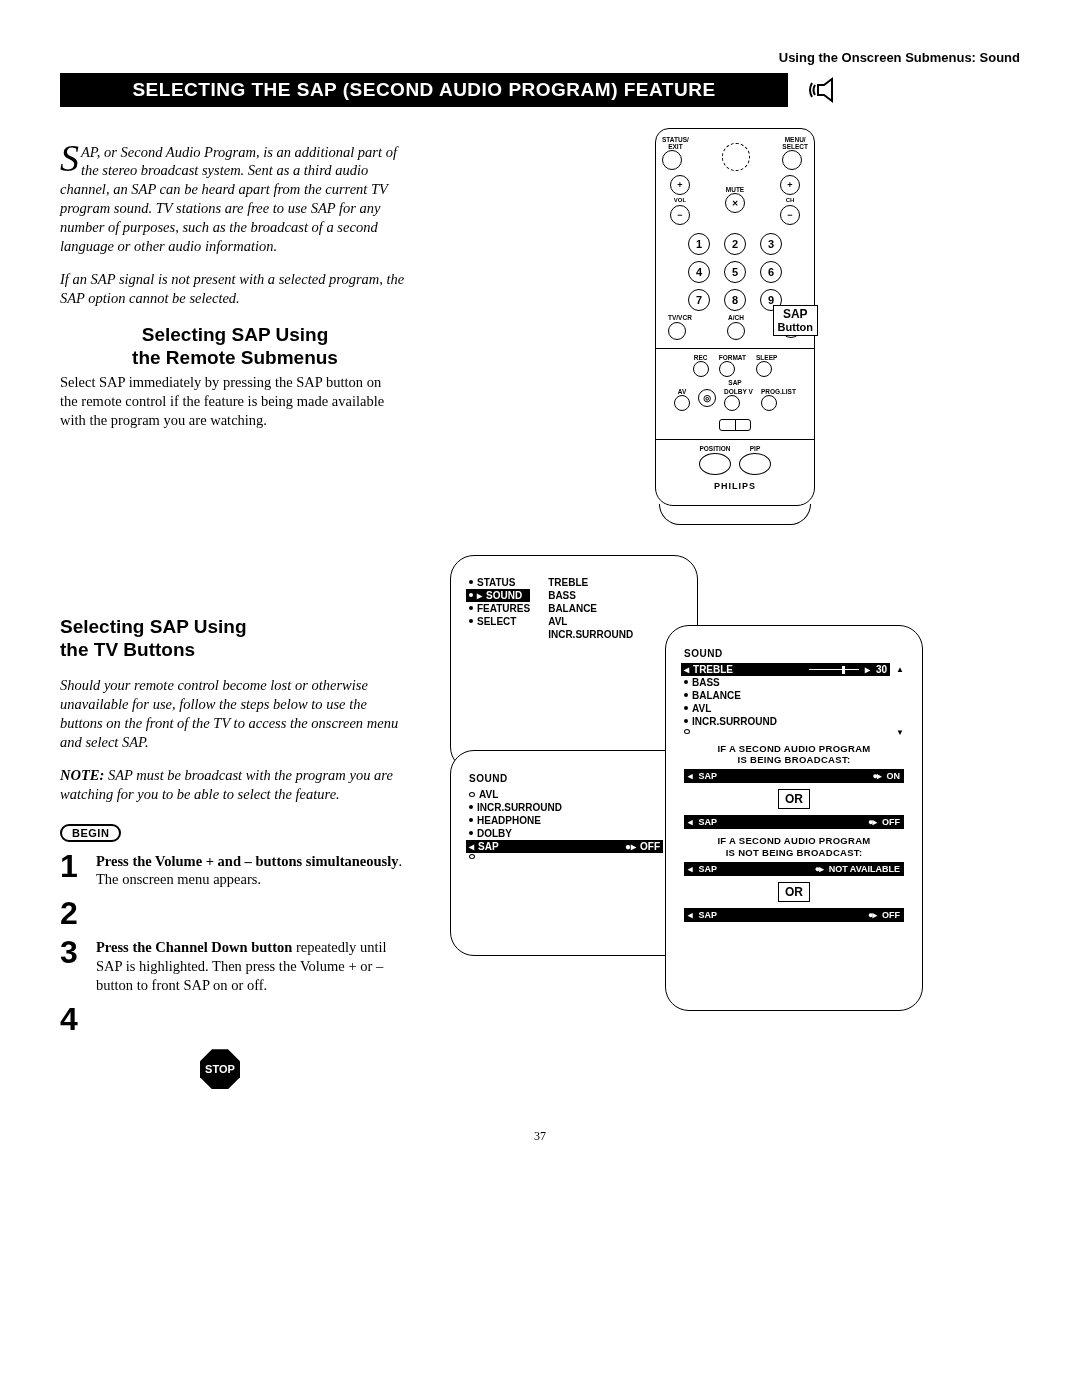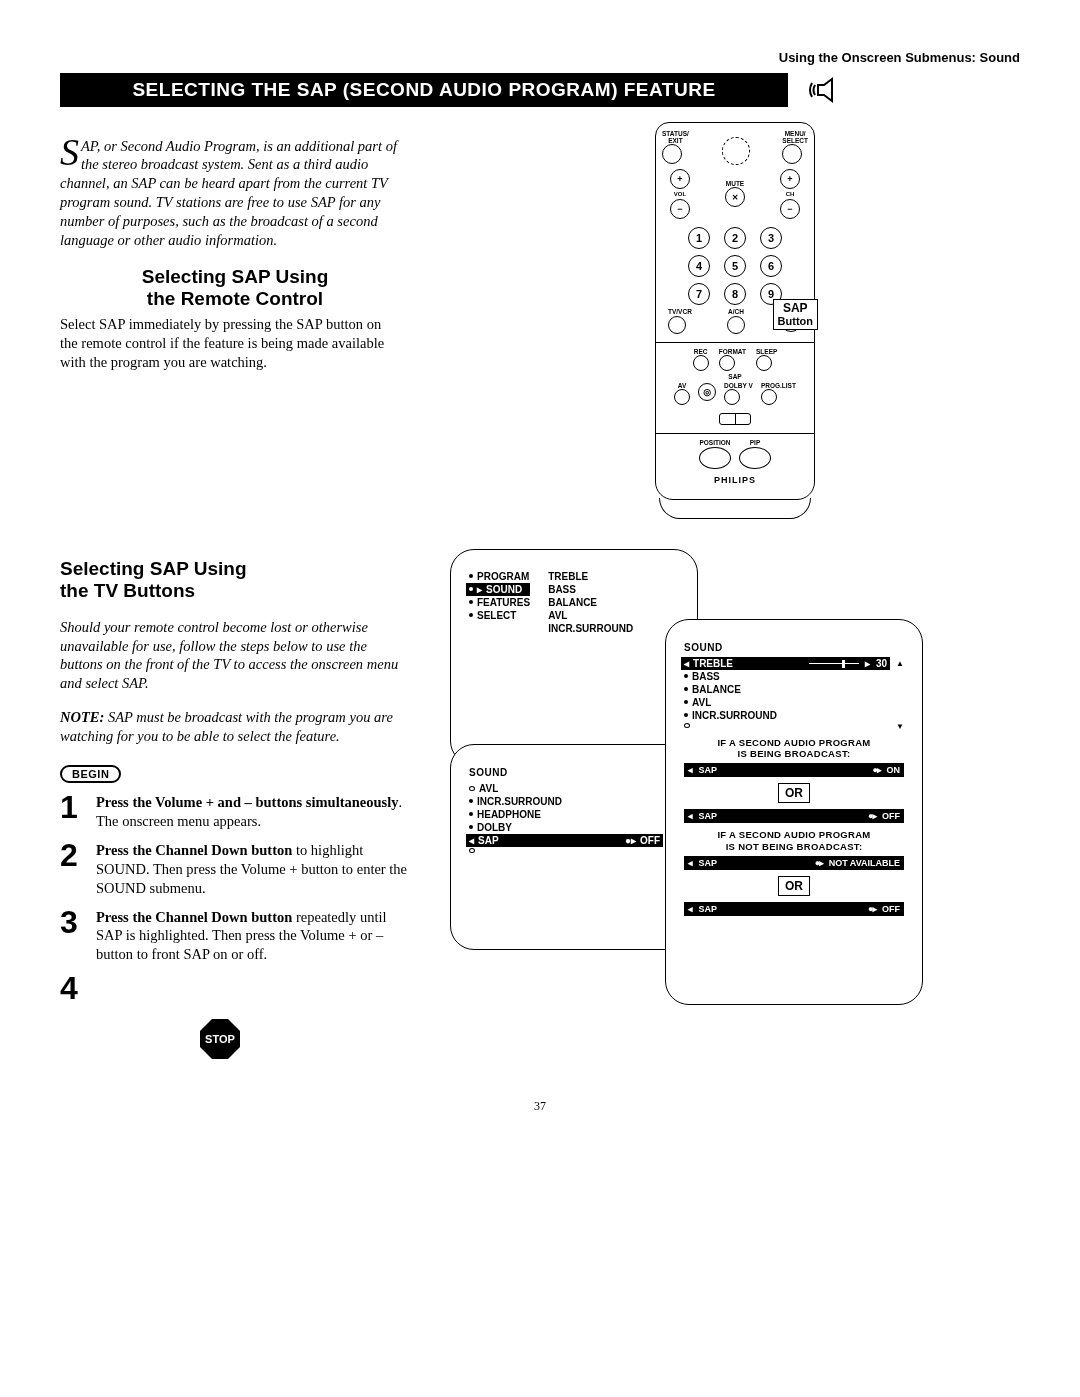--- a/index.html
+++ b/index.html
@@ -15,21 +15,21 @@
     text-align: right;
     font-family: Arial, sans-serif;
     font-weight: bold;
     font-size: 13px;
     margin-bottom: 8px;
   }
   .title-row {
     display: flex;
     align-items: center;
     gap: 20px;
-    margin-bottom: 15px;
+    margin-bottom: 21px;
   }
   .title-bar {
     background: #000;
     color: #fff;
     font-family: Arial, sans-serif;
     font-weight: bold;
     font-size: 19px;
     padding: 6px 14px;
     letter-spacing: 0.5px;
     flex: 0 0 auto;
@@ -218,24 +218,25 @@
     </svg>
   </span>
 </div>
 
 <div class="columns">
   <div class="left-col">
     <p class="intro">
       <span class="dropcap">S</span>
       <span>AP, or Second Audio Program, is an addi­tional part of the stereo broadcast system. Sent as a third audio channel, an SAP can be heard apart from the current TV program sound. TV stations are free to use SAP for any number of purposes, such as the broadcast of a second language or other audio information.</span>
     </p>
+    <p class="note-italic">If an SAP signal is not present with a selected program, the SAP option cannot be selected.</p>
 
     <h3 class="sub">
       <span>Selecting SAP Using</span><br>
-      <span>the Remote Control</span>
+      <span>the Remote Submenus</span>
     </h3>
     <p class="body-p">Select SAP immediately by pressing the SAP button on the remote control if the feature is being made available with the program you are watching.</p>
 
     <div style="height:160px"></div>
 
     <h3 class="sub" style="text-align:left">
       <span>Selecting SAP Using</span><br>
       <span>the TV Buttons</span>
     </h3>
     <p class="note-italic">Should your remote control become lost or otherwise unavailable for use, follow the steps below to use the buttons on the front of the TV to access the onscreen menu and select SAP.</p>
@@ -244,21 +245,20 @@
     </p>
 
     <div class="begin-badge">BEGIN</div>
 
     <div class="step-row">
       <div class="step-num">1</div>
       <div class="step-text"><b>Press the Volume + and – buttons simultaneously</b><span>. The onscreen menu appears.</span></div>
     </div>
     <div class="step-row">
       <div class="step-num">2</div>
-      <div class="step-text"><b>Press the Channel Down button</b><span> to highlight SOUND. Then press the Volume + button to enter the SOUND submenu.</span></div>
     </div>
     <div class="step-row">
       <div class="step-num">3</div>
       <div class="step-text"><b>Press the Channel Down button</b><span> repeatedly until SAP is highlighted. Then press the Volume + or – button to front SAP on or off.</span></div>
     </div>
     <div class="step-row">
       <div class="step-num">4</div>
     </div>
 
     <div class="stop-badge">
@@ -388,21 +388,21 @@
       <div class="remote-base"></div>
     </div>
 
     <div class="tv-screens screen-area">
 
       <div class="screen screen1">
         <div class="col2">
           <div class="menu-list">
             <div class="row">
                 <span class="bullet"></span>
-                <span>PROGRAM</span>
+                <span>STATUS</span>
               </div>
             <div class="row sel">
                 <span class="bullet"></span>
                 <span>▸</span>
                 <span>SOUND</span>
               </div>
             <div class="row">
                 <span class="bullet"></span>
                 <span>FEATURES</span>
               </div>

